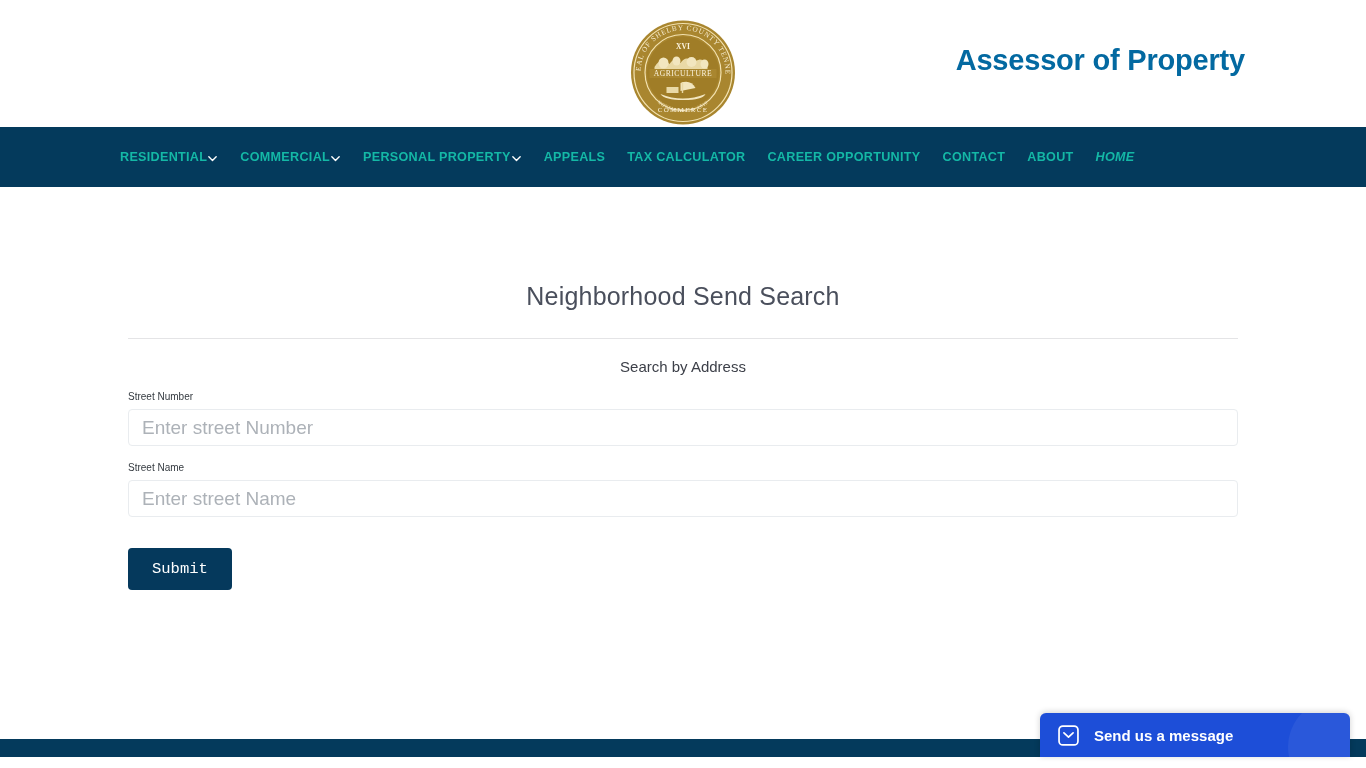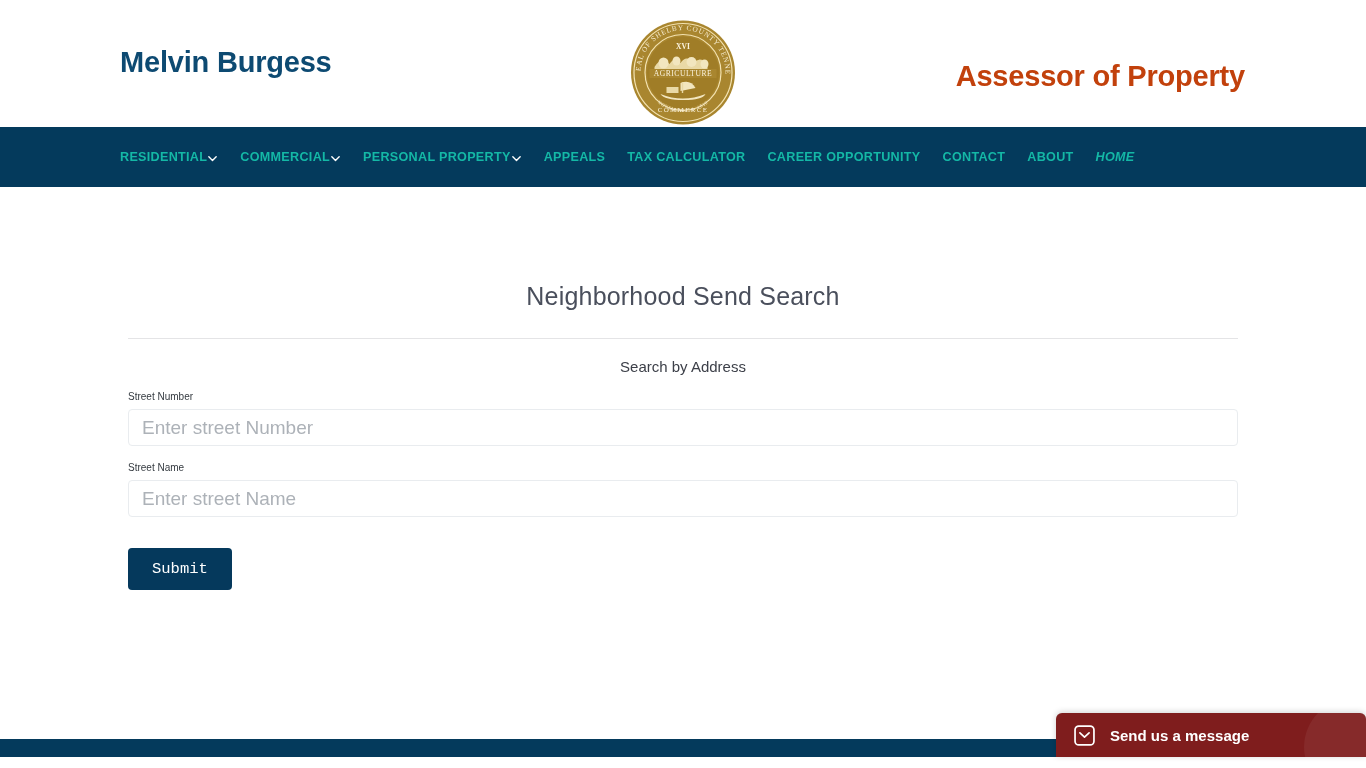--- a/index.html
+++ b/index.html
@@ -26,24 +26,24 @@
     top: 46px;
     font-size: 29px;
     font-weight: bold;
     color: #0d4a72;
     letter-spacing: -0.2px;
     white-space: nowrap;
   }
   .header-role {
     position: absolute;
     right: 121px;
-    top: 60px;
+    top: 44px;
     font-size: 29px;
     font-weight: bold;
-    color: #c2410c;
+    color: #0369a1;
     letter-spacing: -0.2px;
     white-space: nowrap;
   }
   .seal-wrap {
     position: absolute;
     left: 50%;
     transform: translateX(-50%);
     top: 20px;
     width: 105px;
     height: 105px;
@@ -153,25 +153,25 @@
     left: 0;
     bottom: 0;
     width: 1366px;
     height: 18px;
     background: #043a5c;
   }
 
   
   .chat-widget {
     position: absolute;
-    right: 0;
+    right: 16px;
     bottom: 0;
     width: 310px;
     height: 44px;
-    background: #7f1d1d;
+    background: #1d4ed8;
     border-top-left-radius: 6px;
     border-top-right-radius: 6px;
     display: flex;
     align-items: center;
     padding-left: 18px;
     gap: 15px;
     cursor: pointer;
     overflow: hidden;
     box-shadow: 0 -1px 6px rgba(0,0,0,0.18);
   }
@@ -192,21 +192,20 @@
     font-weight: bold;
     position: relative;
     z-index: 2;
     white-space: nowrap;
   }
 </style>
 </head>
 <body>
 
 <div class="header">
-  <div class="header-name">Melvin Burgess</div>
 
   <div class="seal-wrap">
     <svg class="seal-svg" viewBox="0 0 105 105">
       <circle cx="52.5" cy="52.5" r="52" fill="#a9862f"></circle>
       <circle cx="52.5" cy="52.5" r="49" fill="none" stroke="#f3e2b0" stroke-width="1.2"></circle>
       <circle cx="52.5" cy="52.5" r="38" fill="none" stroke="#f3e2b0" stroke-width="1.2"></circle>
       <circle cx="52.5" cy="52.5" r="36" fill="#a07d27"></circle>
 
       <defs>
         <path id="arcTop" d="M 10,52.5 A 42.5,42.5 0 0 1 95,52.5"></path>

